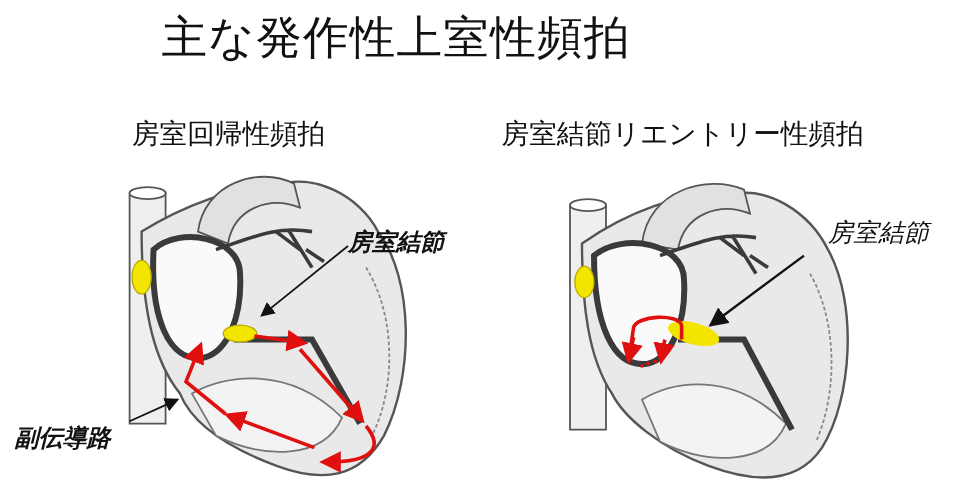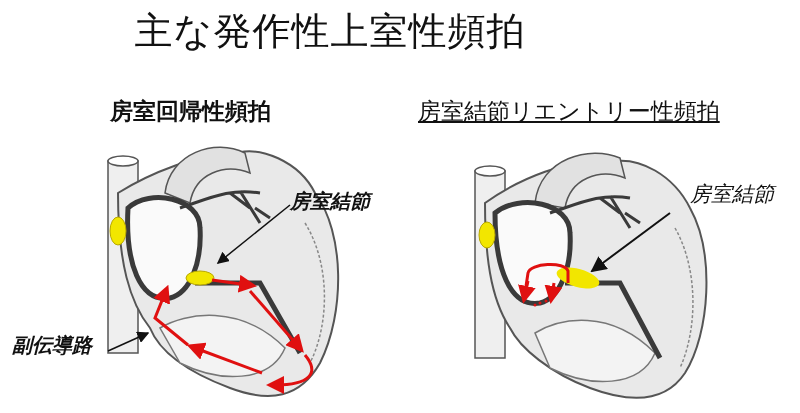--- a/index.html
+++ b/index.html
@@ -1,22 +1,22 @@
 <!DOCTYPE html>
 <html><head>
 <meta charset="utf-8">
 <style>
   html, body { margin:0; padding:0; background:#ffffff; }
   body { width:800px; height:413px; position:relative; overflow:hidden;
          font-family:"DejaVu Sans", "Liberation Sans", sans-serif; color:#111; }
   .title { position:absolute; left:0; width:660px; top:6px; text-align:center;
            font-size:38px; letter-spacing:1px; color:#111; }
   .subtitle { position:absolute; top:96px; font-size:23px; color:#111; }
-  .sub-left { left:110px;font-weight:bold; }
-  .sub-right { left:418px;text-decoration:underline; }
+  .sub-left { left:110px; }
+  .sub-right { left:418px; }
   .label { position:absolute; font-size:20px; font-weight:bold; color:#111;font-style:italic; }
   .label-light { font-weight:normal; font-size:21px; }
   svg { position:absolute; }
 </style>
 </head>
 <body>
 
 <div class="title">主な発作性上室性頻拍</div>
 
 <div class="subtitle sub-left">房室回帰性頻拍</div>
@@ -57,21 +57,21 @@
   <path d="M250,158 L298,213" stroke="#e01010" stroke-width="3" fill="none" marker-end="url(#ah)"></path>
   <path d="M305,222 C320,240 310,252 275,252" stroke="#e01010" stroke-width="3" fill="none" marker-end="url(#ah)"></path>
   <path d="M262,240 L195,215" stroke="#e01010" stroke-width="3" fill="none" marker-end="url(#ah)"></path>
   <path d="M188,212 L155,185 L165,160" stroke="#e01010" stroke-width="3" fill="none" marker-end="url(#ah)"></path>
 
   <path d="M290,72 L218,130" stroke="#111" stroke-width="1.5" fill="none" marker-end="url(#ahb)"></path>
   <path d="M108,218 L148,200" stroke="#111" stroke-width="1.5" fill="none" marker-end="url(#ahb)"></path>
 </svg>
 
 <div class="label" style="left:290px;top:188px">房室結節</div>
-<div class="label" style="left:12px;top:332px">副伝導路</div>
+<div class="label" style="left:12px;top:352px">副伝導路</div>
 
 <svg width="360" height="280" style="left:440px;top:133px" viewBox="0 0 360 280">
   <defs>
     <marker id="ah2" markerWidth="6" markerHeight="6" refX="3" refY="3" orient="auto">
       <path d="M0,0 L6,3 L0,6 Z" fill="#e01010"></path>
     </marker>
     <marker id="ahb2" markerWidth="8" markerHeight="8" refX="7" refY="4" orient="auto">
       <path d="M0,0 L8,4 L0,8 Z" fill="#111"></path>
     </marker>
   </defs>

